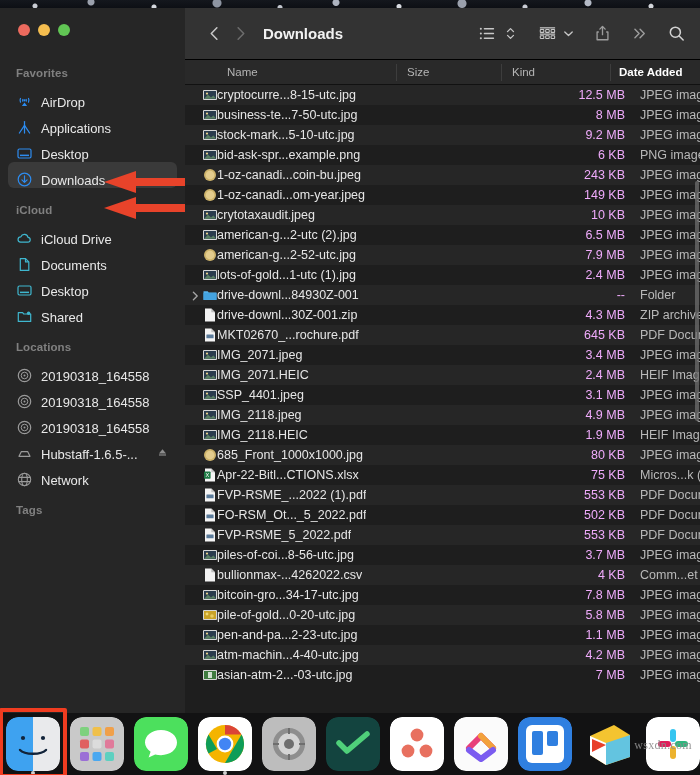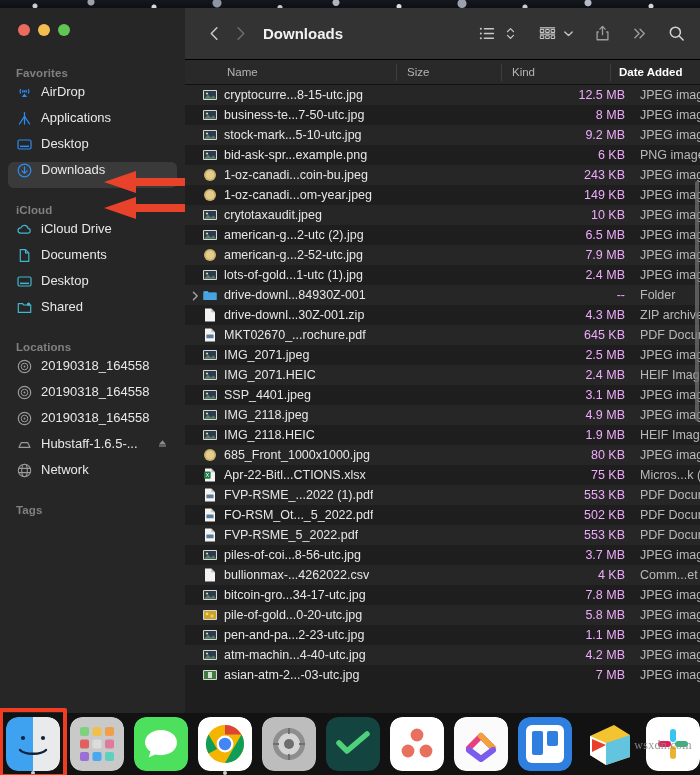--- a/index.html
+++ b/index.html
@@ -56,21 +56,21 @@
   .light.green  { background: #61c554; }
 
   .sb-group-title {
     color: #808080; font-size: 11.5px; font-weight: 700;
     padding: 0 0 5px 16px; letter-spacing: .1px;
   }
   .sb-group { margin-top: 16px; }
   .sb-group.first { margin-top: 31px; }
 
   .sb-item {
-    display: flex; align-items: flex-start; gap: 8px;
+    display: flex; align-items: flex-end; gap: 8px;
     height: 26px; margin: 0 8px; padding-left: 8px;
     border-radius: 6px; cursor: default; position: relative;
   }
   .sb-item.selected { background: #3a3a3a; }
   .sb-label {
     color: #e8e8e8; font-size: 13px; white-space: nowrap;
     overflow: hidden; text-overflow: ellipsis;
   }
   .sb-icon { width: 17px; height: 17px; flex: 0 0 17px; display: block; }
   .eject { margin-left: auto; margin-right: 4px; opacity: .75; }
@@ -138,21 +138,21 @@
     white-space: nowrap;
   }
   .row.odd  { background: #262626; }
   .row.even { background: #1e1e1e; }
 
   .disclosure {
     position: absolute; left: 6px; top: 5px;
     width: 9px; height: 10px; opacity: .85;
   }
   .c-name {
-    position: absolute; left: 18px; display: flex; align-items: center; gap: 7px;
+    position: absolute; left: 18px; display: flex; align-items: center; gap: 0;
     max-width: 200px; overflow: hidden;
   }
   .fi { width: 14px; height: 14px; flex: 0 0 14px; display: block; border-radius: 1px; }
   .nm { overflow: hidden; text-overflow: ellipsis; white-space: nowrap; }
   .c-size {
     position: absolute; left: 330px; width: 110px; text-align: right;
     color: #f0abfc;
   }
   .c-kind { position: absolute; left: 455px; color: #b9b9b9; }
 
@@ -651,21 +651,21 @@
             <div class="row even">
               <span class="c-name">
                 <span class="fi"><svg viewBox="0 0 14 14" width="14" height="14">
                     <rect x="0" y="2" width="14" height="10" rx="1" fill="#d8d8d8"></rect>
                     <rect x="1" y="3" width="12" height="8" fill="#2a3b4d"></rect>
                     <circle cx="4" cy="5.6" r="1.1" fill="#e8d18a"></circle>
                     <path d="M1 11 5 6.6 8 9.4l2.4-2 2.6 3.0z" fill="#5a7f63"></path>
                   </svg></span>
                 <span class="nm">IMG_2071.jpeg</span>
               </span>
-              <span class="c-size">2.5 MB</span>
+              <span class="c-size">3.4 MB</span>
               <span class="c-kind">JPEG image</span>
             </div>
             <div class="row odd">
               <span class="c-name">
                 <span class="fi"><svg viewBox="0 0 14 14" width="14" height="14">
                     <rect x="0" y="2" width="14" height="10" rx="1" fill="#d8d8d8"></rect>
                     <rect x="1" y="3" width="12" height="8" fill="#2a3b4d"></rect>
                     <circle cx="4" cy="5.6" r="1.1" fill="#e8d18a"></circle>
                     <path d="M1 11 5 6.6 8 9.4l2.4-2 2.6 3.0z" fill="#5a7f63"></path>
                   </svg></span>

